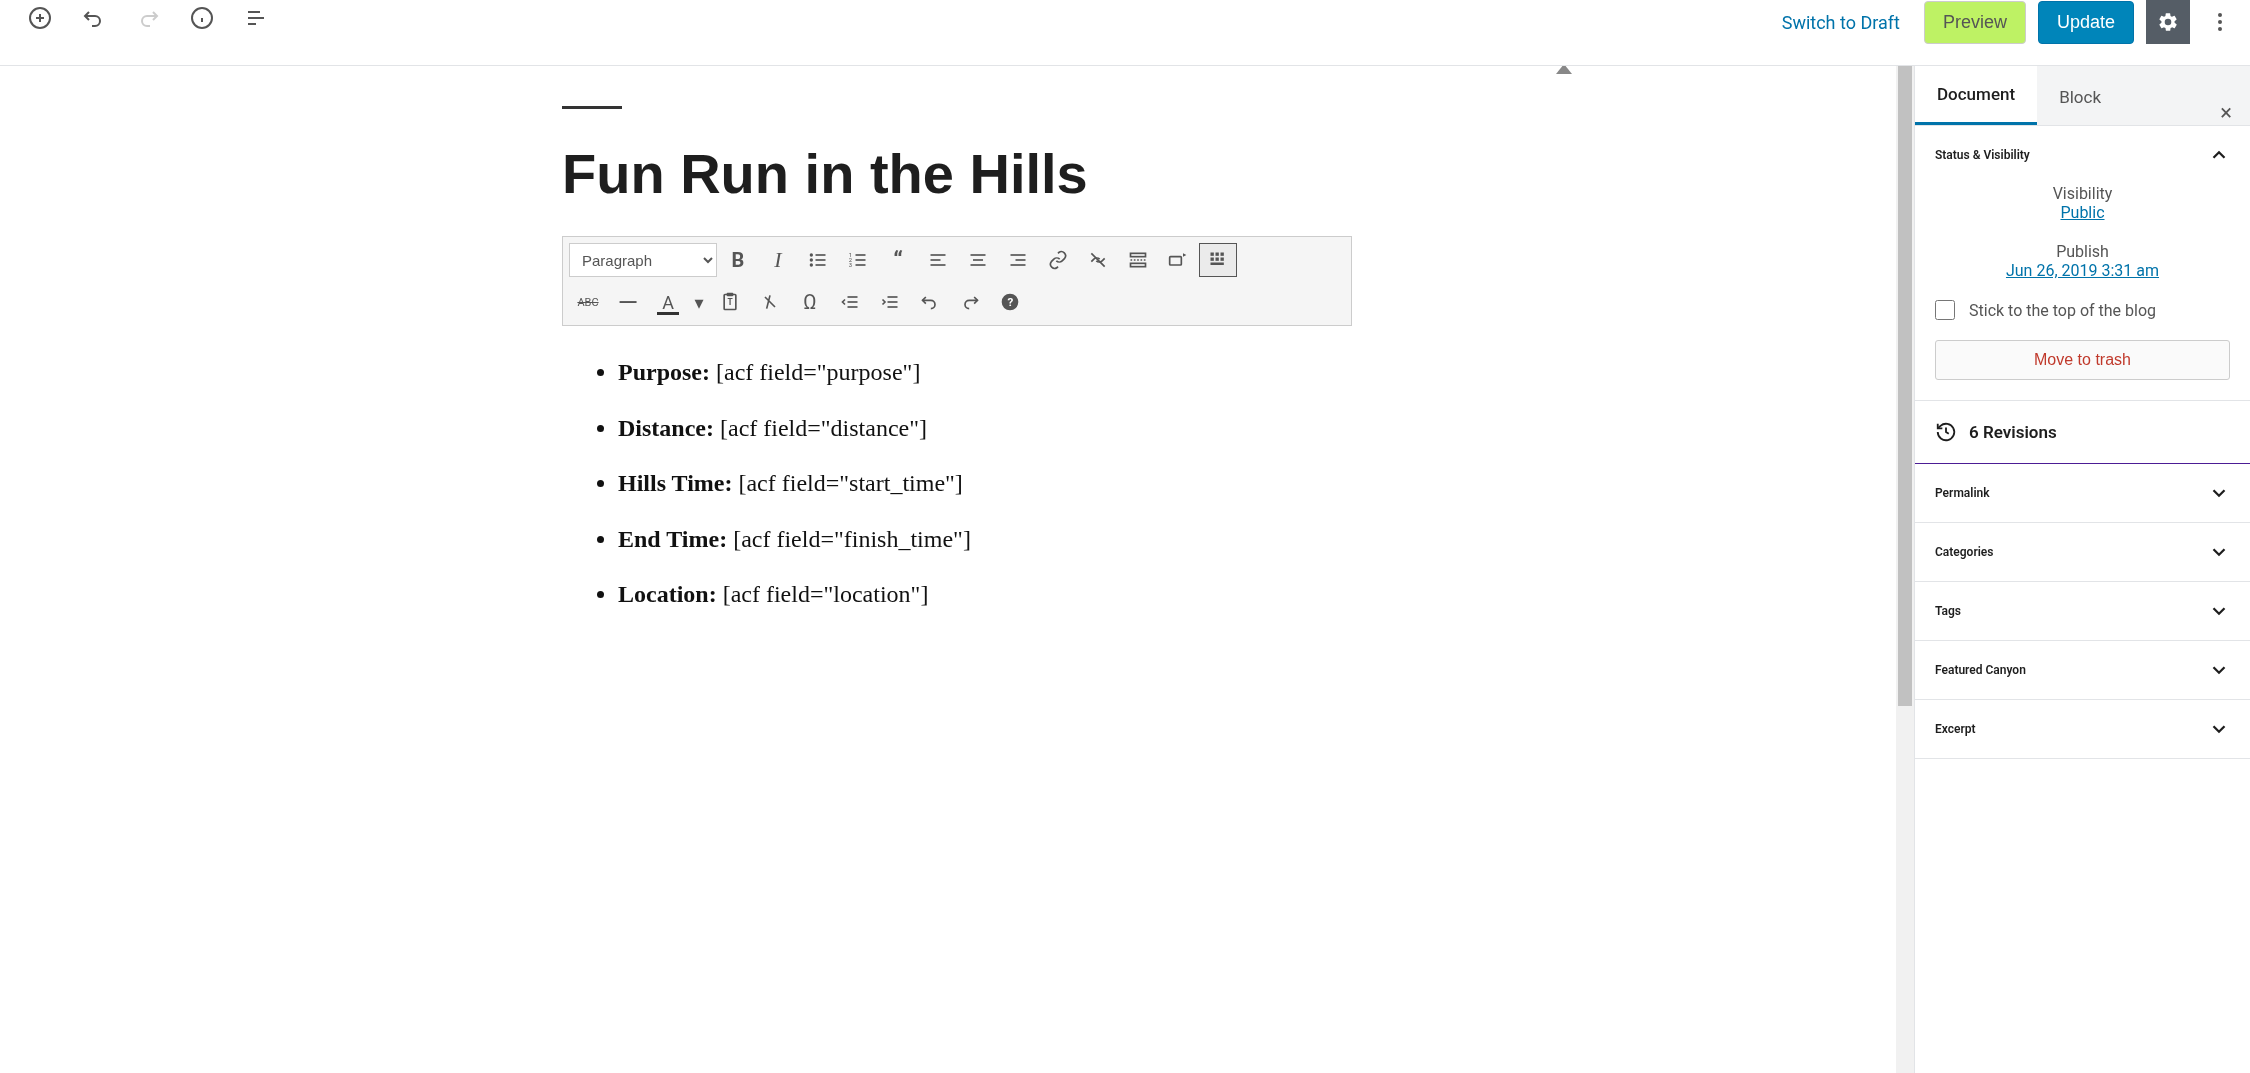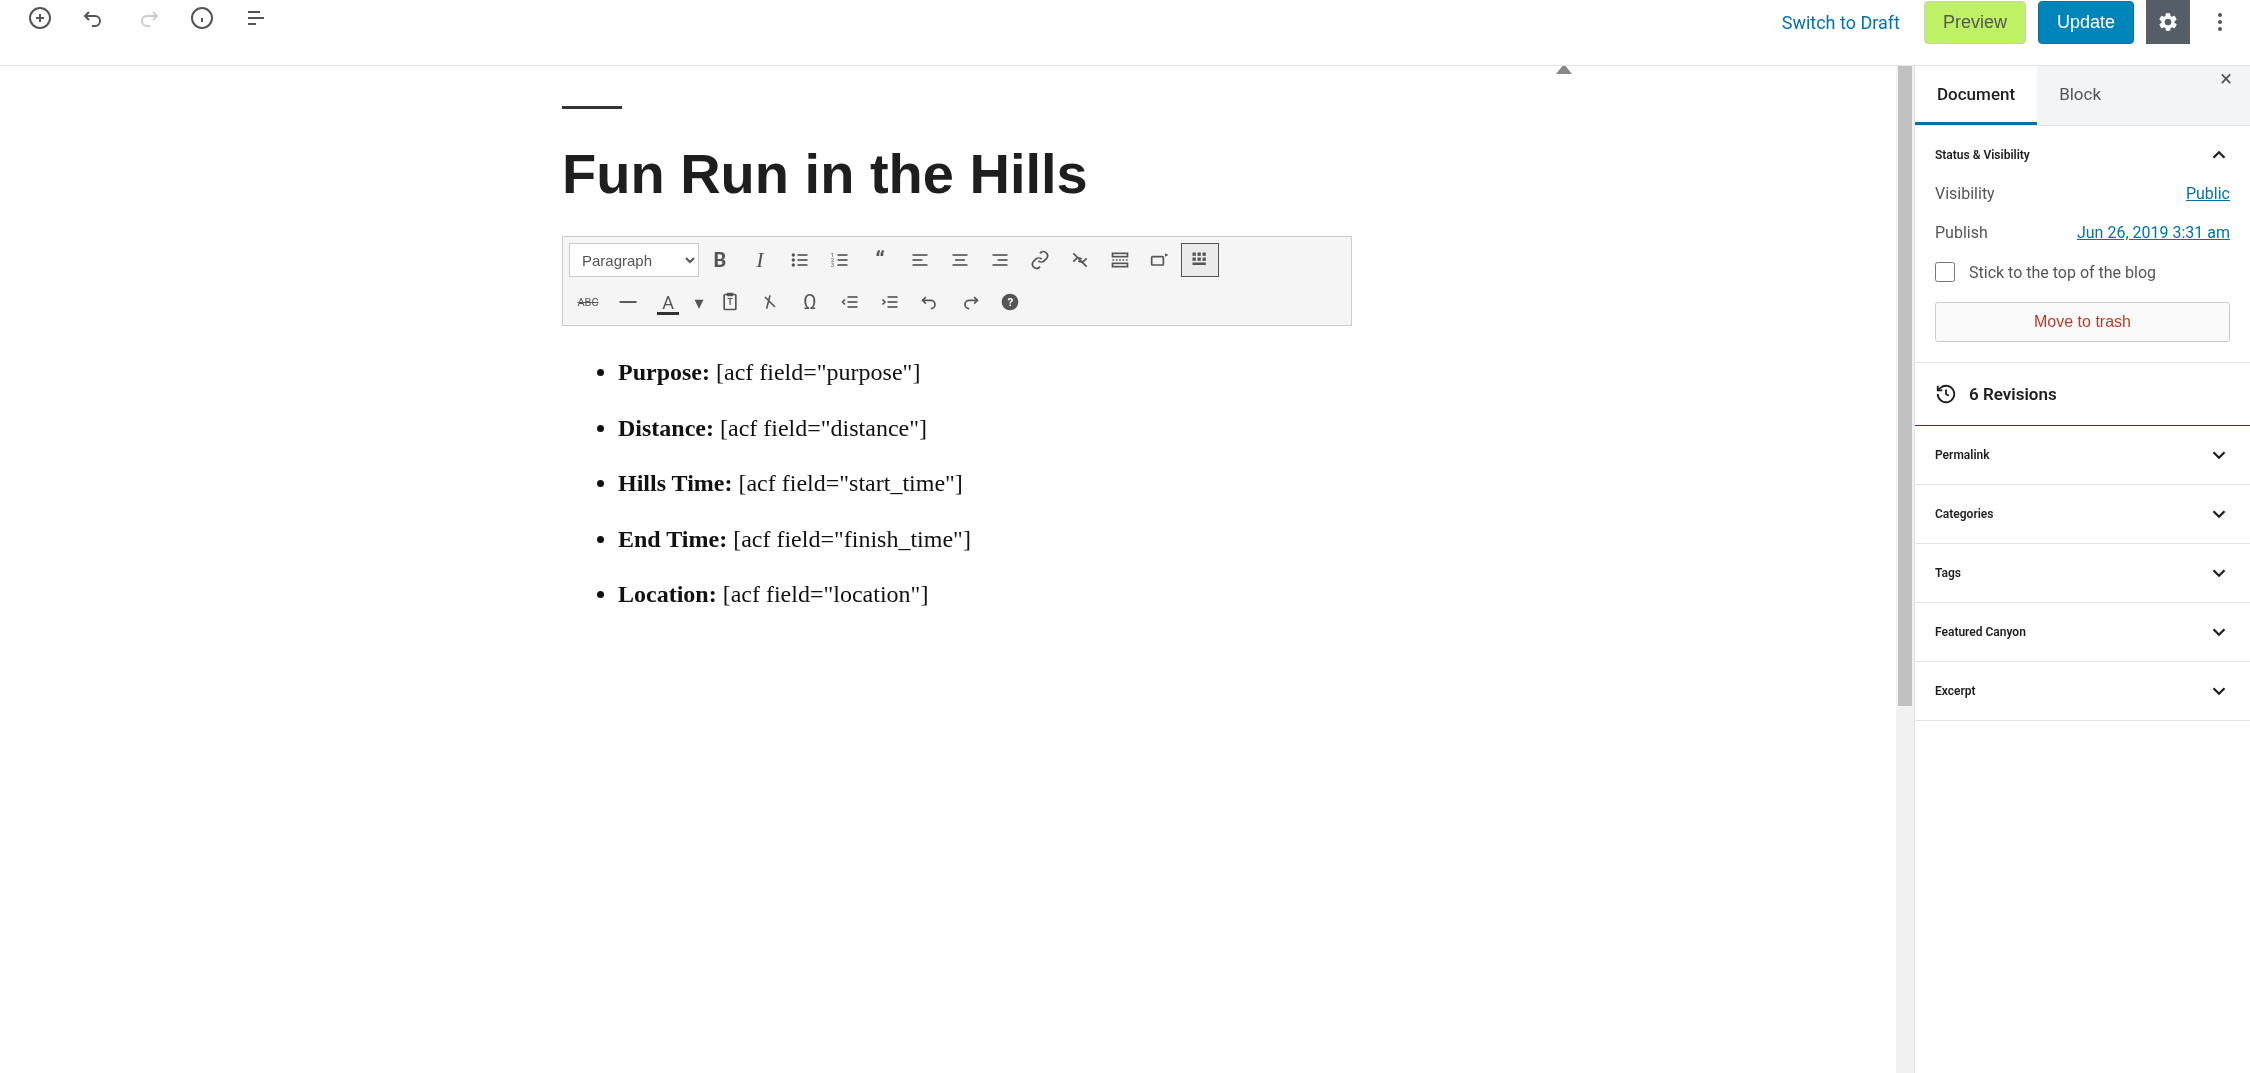--- a/index.html
+++ b/index.html
@@ -16,44 +16,44 @@
 .btn-primary { background: #0085ba; border-color: #0073aa; color: #fff; }
 .btn-dark { background: #555d66; border: none; color: #fff; width: 44px; height: 44px; display: flex; align-items: center; justify-content: center; }
 .btn-dark svg { width: 22px; height: 22px; }
 .main-wrap { display: flex; height: calc(100vh - 66px); position: relative; }
 .editor-area { flex: 1; overflow-y: auto; padding: 40px 0; position: relative; }
 .editor-content { max-width: 830px; margin: 0 auto; padding: 0 20px; }
 .title-divider { width: 60px; height: 3px; background: #333; margin-bottom: 32px; }
 .post-title { font-size: 56px; font-weight: 700; margin-bottom: 30px; font-family: -apple-system, "Segoe UI", sans-serif; }
 .classic-toolbar { border: 1px solid #ccc; background: #f5f5f5; padding: 2px; margin-bottom: 24px; }
 .tb-row { display: flex; align-items: center; gap: 2px; padding: 4px; flex-wrap: wrap; }
-.tb-select { width: 130px; height: 34px; border: 1px solid #ccc; background: #fff; font-size: 15px; padding: 0 8px; color: #555; }
+.tb-select { width: 148px; height: 34px; border: 1px solid #ccc; background: #fff; font-size: 15px; padding: 0 8px; color: #555; }
 .tb-btn { width: 38px; height: 34px; display: flex; align-items: center; justify-content: center; cursor: pointer; color: #555; font-size: 18px; }
 .tb-btn svg { width: 20px; height: 20px; }
 .tb-btn.active { border: 1px solid #555; background: #ebebeb; }
 .tb-btn.bold { font-weight: 700; font-size: 20px; }
 .tb-btn.italic { font-style: italic; font-family: serif; font-size: 22px; }
 .tb-small { font-size: 11px; }
 .content-body { font-family: Georgia, serif; font-size: 24px; line-height: 1.9; color: #111; }
 .content-body ul { list-style: disc; padding-left: 56px; margin-bottom: 40px; }
 .content-body li { margin-bottom: 10px; }
 .content-body strong { font-weight: 700; }
 .content-body p { margin-top: 20px; }
 .squiggle { text-decoration: underline wavy #e3342f; text-decoration-thickness: 1px; text-underline-offset: 3px; }
 .scroll-hint { position: absolute; right: 2px; top: 0; width: 14px; height: 640px; background: #c1c1c1; }
 .scroll-track { position: absolute; right: 0; top: 0; bottom: 0; width: 18px; background: #f1f1f1; }
 .sidebar { width: 336px; border-left: 1px solid #e2e4e7; background: #fff; display: flex; flex-direction: column; }
-.sidebar-tabs { display: flex; align-items: flex-start; background: #f3f4f5; border-bottom: 1px solid #e2e4e7; position: relative; }
+.sidebar-tabs { display: flex; align-items: flex-end; background: #f3f4f5; border-bottom: 1px solid #e2e4e7; position: relative; }
 .sidebar-tab { padding: 18px 22px; font-size: 17px; color: #555; cursor: pointer; }
 .sidebar-tab.active { background: #fff; border-bottom: 3px solid #0073aa; color: #1e1e1e; font-weight: 500; }
 .sidebar-close { margin-left: auto; padding: 0 18px; font-size: 22px; color: #555; cursor: pointer; }
 .panel { border-bottom: 1px solid #e2e4e7; }
 .panel-header { display: flex; align-items: center; justify-content: space-between; padding: 18px 20px; font-size: 12px; font-weight: 600; cursor: pointer; }
 .panel-body { padding: 0 20px 20px 20px; }
-.panel-row { display: flex; justify-content: space-between; align-items: center; margin-bottom: 20px; font-size: 16px; }
+.panel-row { display: flex; justify-content: space-between; align-items: center; margin-bottom: 20px; font-size: 16px; flex-direction: column; }
 .panel-row label { color: #555; }
 .panel-link { color: #0073aa; text-decoration: underline; cursor: pointer; }
 .check-row { display: flex; align-items: center; gap: 14px; margin-bottom: 20px; font-size: 16px; color: #555; }
 .check-row input { width: 20px; height: 20px; }
 .trash-btn { width: 100%; border: 1px solid #ccc; background: #fafafa; color: #c0392b; padding: 10px; font-size: 16px; border-radius: 3px; cursor: pointer; }
 .rev-row { display: flex; align-items: center; gap: 12px; padding: 20px; font-size: 17px; font-weight: 600; border-bottom: 1px solid #4c1d95; }
 .chev { width: 22px; height: 22px; }
 .sc-arrow { position: absolute; right: 342px; top: -2px; width: 0; height: 0; border-left: 8px solid transparent; border-right: 8px solid transparent; border-bottom: 10px solid #888; }
 </style>
 </head>

